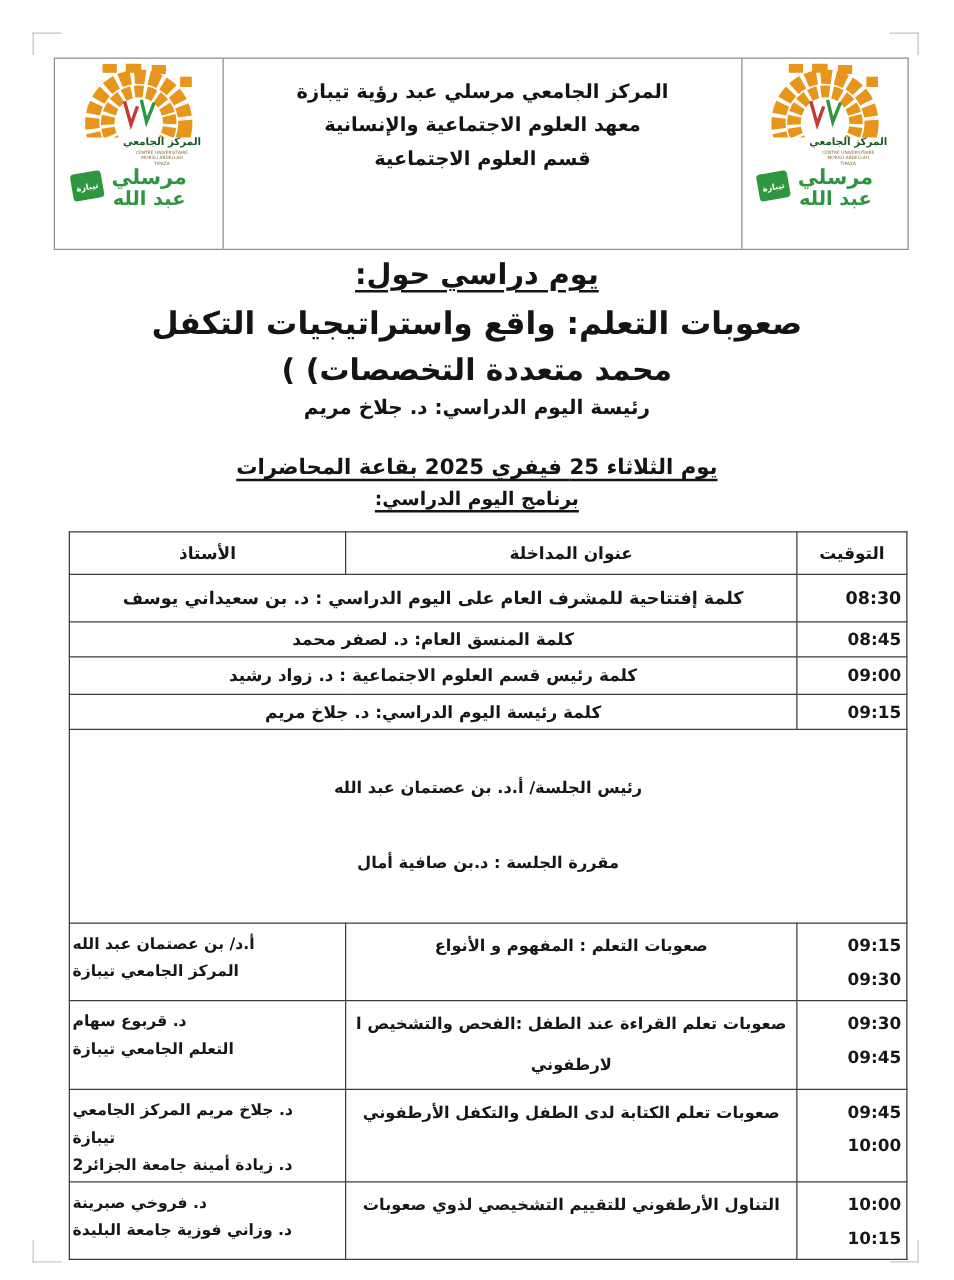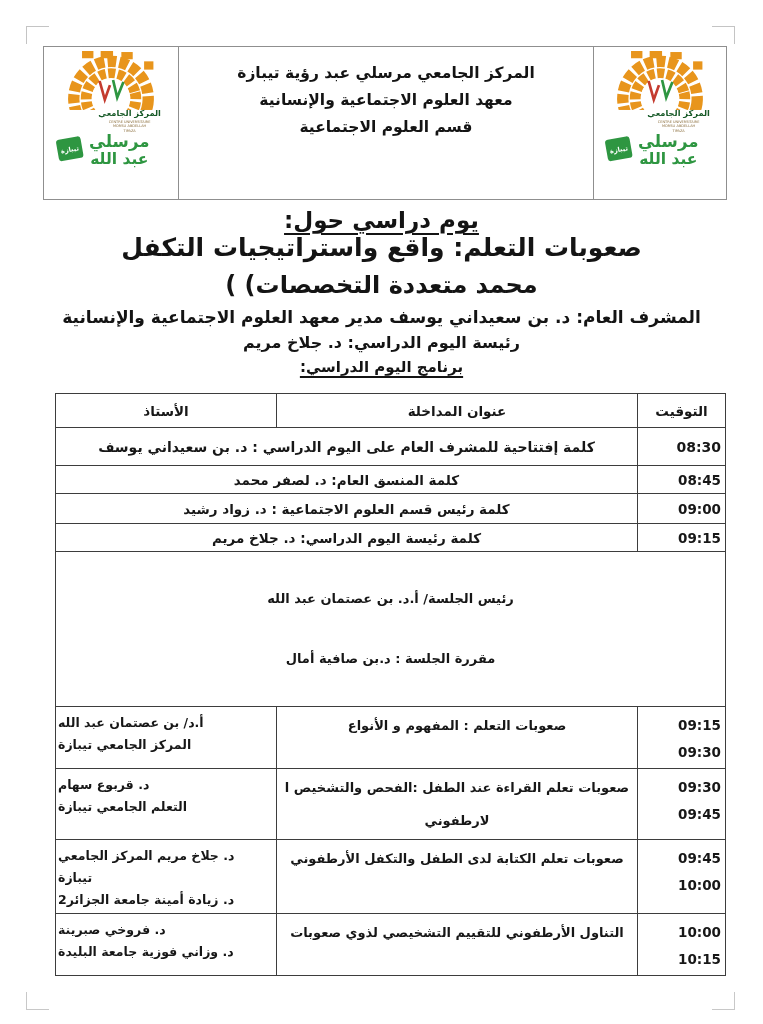--- a/index.html
+++ b/index.html
@@ -22,21 +22,21 @@
     border:1px solid #8f8f8f;box-sizing:border-box;background:#fff;
   }
   .header-grid > div{box-sizing:border-box;}
   .header-grid > div:not(:last-child){border-left:1px solid #8f8f8f;}
   .logo-cell{display:flex;align-items:flex-start;justify-content:center;padding-top:4px;}
   .inst-cell{text-align:center;padding-top:13px;font-weight:bold;font-size:15.5px;line-height:27px;}
 
   
   .kicker{margin-top:7px;text-align:center;font-weight:bold;font-size:23px;}
   .kicker span{text-decoration:underline;text-decoration-thickness:2px;text-underline-offset:5px;}
-  .main-title{text-align:center;font-weight:bold;font-size:25px;}
+  .main-title{margin-top:11px;text-align:center;font-weight:bold;font-size:25px;}
   .subtitle{margin-top:9px;text-align:center;font-weight:bold;font-size:24px;}
   .person-line{text-align:center;font-weight:bold;}
   .supervisor{margin-top:8px;font-size:17px;}
   .coordinator{margin-top:6px;font-size:16px;}
   .chairwoman{margin-top:6px;font-size:16px;}
   .date-line{margin-top:29px;text-align:center;font-weight:bold;font-size:17px;}
   .date-line span,.program-line span{text-decoration:underline;text-decoration-thickness:1.6px;text-underline-offset:4px;}
   .program-line{margin-top:6px;text-align:center;font-weight:bold;font-size:15px;}
 
   
@@ -141,23 +141,25 @@
       </svg>
     </div>
   </div>
 
   <div class="kicker">
     <span>يوم دراسي حول:</span>
   </div>
   <div class="main-title">صعوبات التعلم: واقع واستراتيجيات التكفل</div>
   <div class="subtitle">محمد متعددة التخصصات) )</div>
 
-  <div class="person-line supervisor">المشرف العام: د. بن سعيداني يوسف مدير معهد العلوم الاجتماعية والإنسانية</div>
   <div class="person-line chairwoman">رئيسة اليوم الدراسي: د. جلاخ مريم</div>
 
+  <div class="date-line">
+    <span>يوم الثلاثاء 25 فيفري 2025 بقاعة المحاضرات</span>
+  </div>
   <div class="program-line">
     <span>برنامج اليوم الدراسي:</span>
   </div>
 
   <table class="program">
     <colgroup>
         <col style="width:88px">
         <col style="width:361px">
         <col style="width:221px">
       </colgroup>

